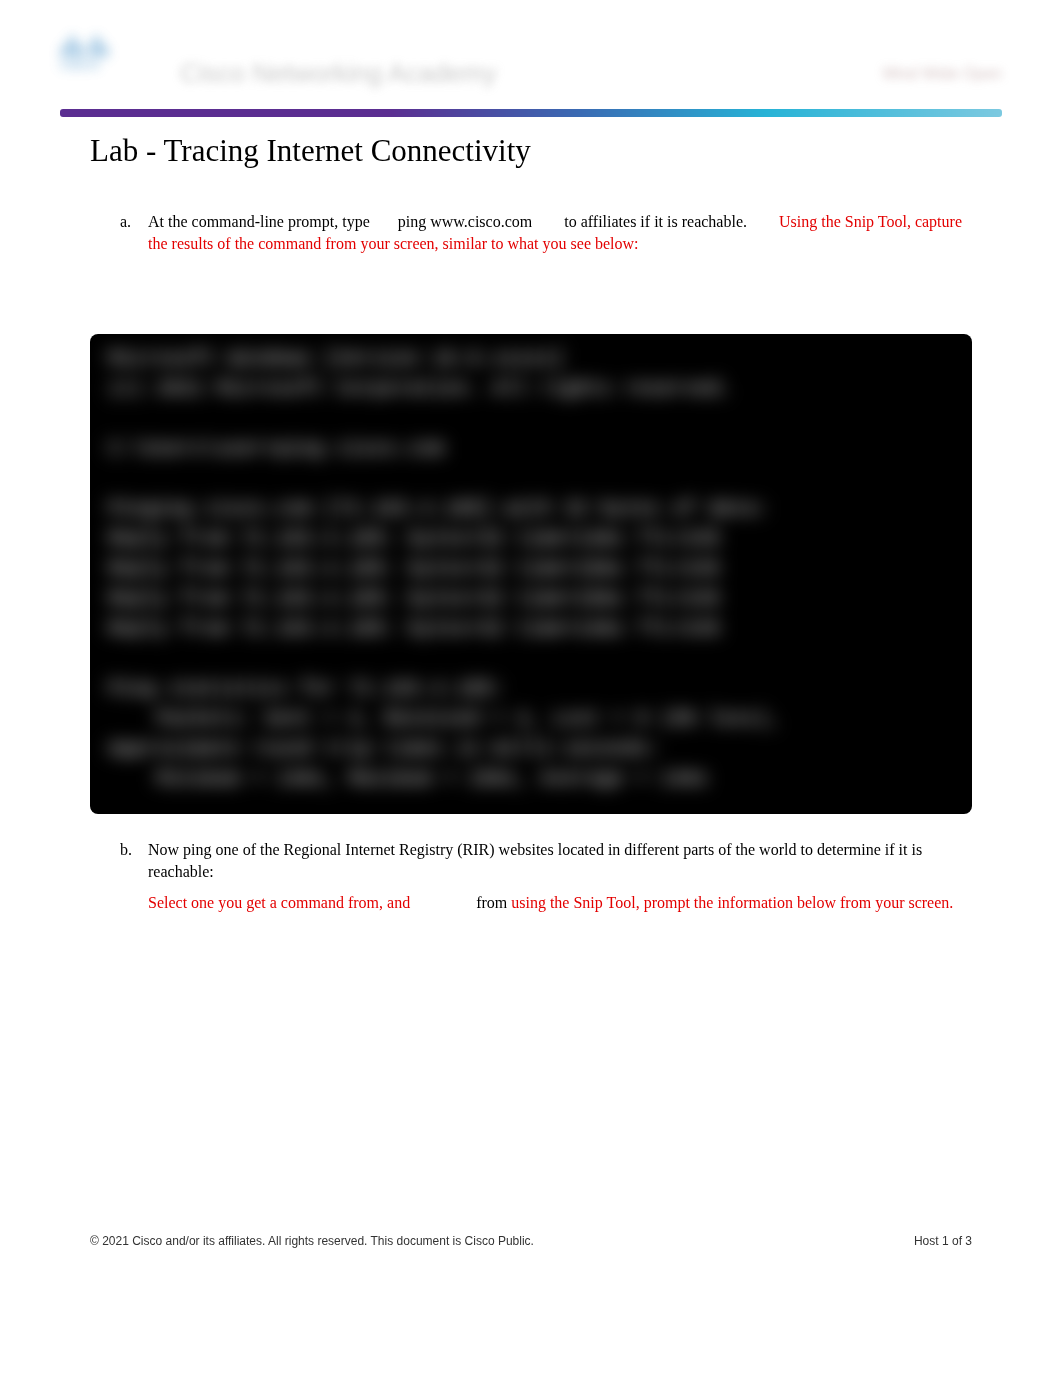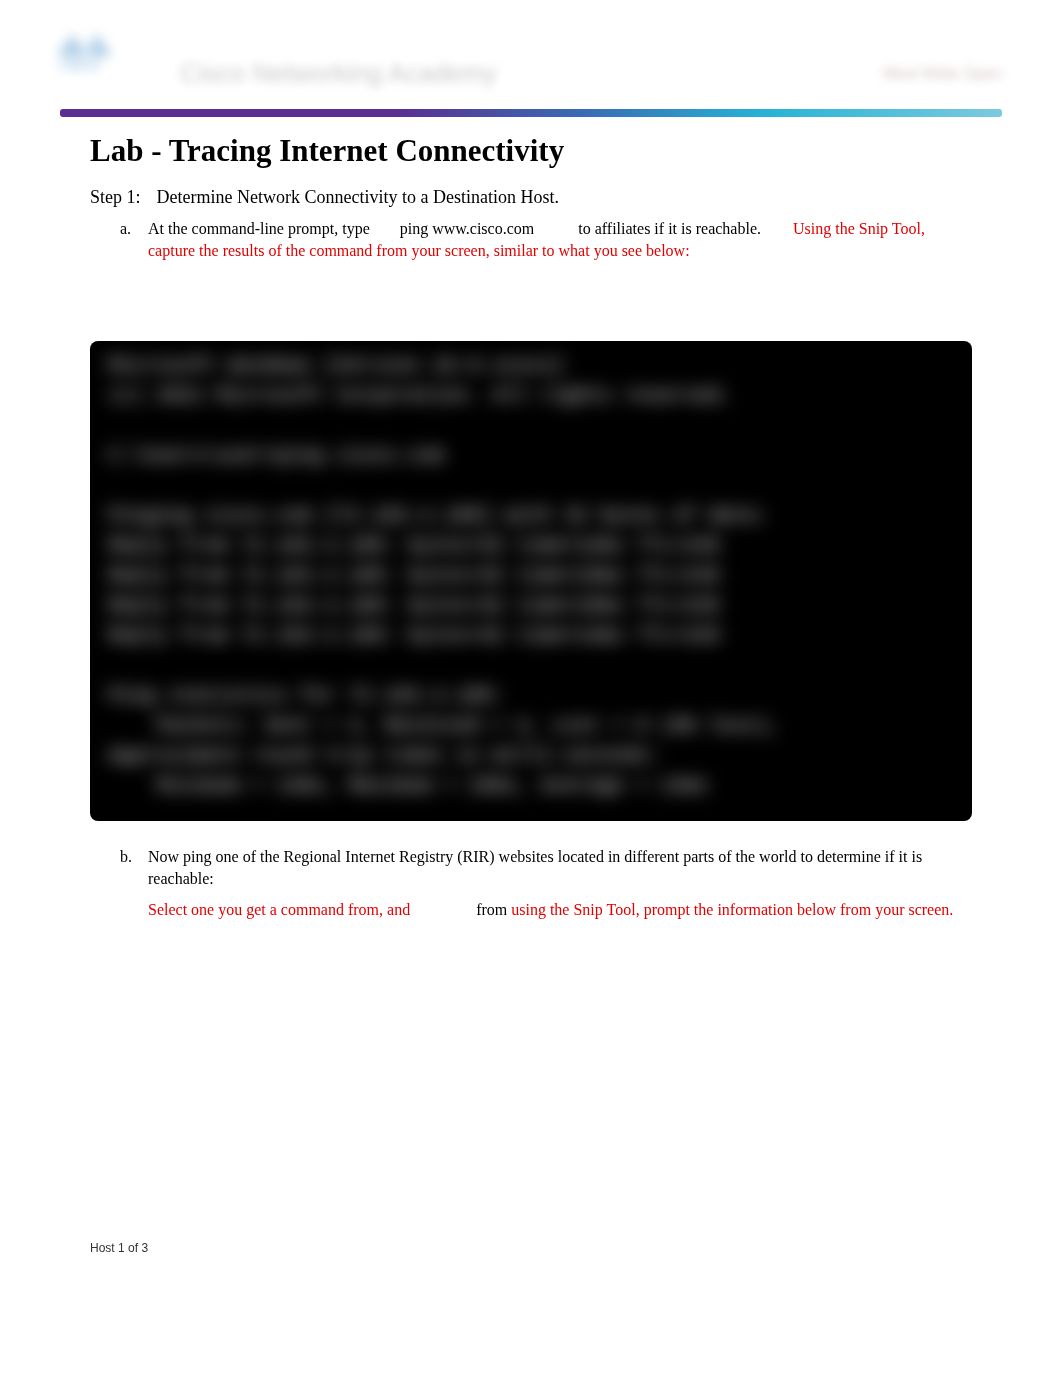--- a/index.html
+++ b/index.html
@@ -70,22 +70,22 @@
       background: linear-gradient(to right, #5b2e91 0%, #5b2e91 35%, #3a6ab3 55%, #27b3d6 75%, #7cc9e0 100%);
       border-radius: 3px;
       filter: blur(0.5px);
       margin-bottom: 16px;
     }
     .content {
       padding: 0 30px;
     }
     h1 {
       font-size: 31px;
-      font-weight: bold;
-      margin-bottom: 18px;
+      font-weight: normal;
+      margin-bottom: 42px;
     }
     .step-title {
       font-size: 18px;
       margin-bottom: 10px;
     }
     .step-label {
       display: inline-block;
       width: 62px;
     }
     ol {
@@ -129,22 +129,22 @@
       justify-content: space-between;
       font-size: 12px;
       font-family: Arial, sans-serif;
       color: #333;
       margin-top: 320px;
       padding: 0 30px;
     }
     .spaced {
       display: inline-block;
     }
-    .gap-sm { margin-right: 14px; }
-    .gap-md { margin-right: 28px; margin-left: 12px; }
+    .gap-sm { margin-right: 24px; }
+    .gap-md { margin-right: 28px; }
   </style>
 </head>
 <body>
 
 <div class="header-band">
   <div class="logo-blur">
     <div class="logo-bars">
       <span style="height:10px"></span><span style="height:16px"></span><span style="height:22px"></span><span style="height:16px"></span><span style="height:10px"></span>
       <span style="height:16px"></span><span style="height:22px"></span><span style="height:16px"></span><span style="height:10px"></span>
     </div>
@@ -153,24 +153,20 @@
   <div class="academy-blur">Cisco Networking Academy</div>
   <div class="right-blur">Mind Wide Open</div>
 </div>
 
 <div class="gradient-bar"></div>
 
 <div class="content">
 
   <h1>Lab - Tracing Internet Connectivity</h1>
 
-  <div class="step-title">
-    <span class="step-label">Step 1:</span>
-    <span>Determine Network Connectivity to a Destination Host.</span>
-  </div>
 
   <ol>
     <li>
       <span class="marker">a.</span>
       <span class="spaced gap-sm">At the command-line prompt, type</span>
       <span class="spaced gap-md">ping www.cisco.com</span>
       <span class="spaced gap-md">to affiliates if it is reachable.</span>
       <span class="red">Using the Snip Tool, capture the results of the command from your screen, similar to what you see below:</span>
     </li>
   </ol>
@@ -204,20 +200,21 @@
       <span style="display:inline-block; width:58px;"></span>
       <span>from</span>
       <span> </span>
       <span class="red">using the Snip Tool, prompt the information below from your screen.</span>
     </li>
   </ol>
 
 </div>
 
 <div class="footer">
+  <span>© 2021 Cisco and/or its affiliates. All rights reserved. This document is Cisco Public.</span>
   <span>
     <span>Host</span>
     <span> </span>
     <span>1</span>
     <span> </span>
     <span>of 3</span>
   </span>
 </div>
 
 </body></html>

